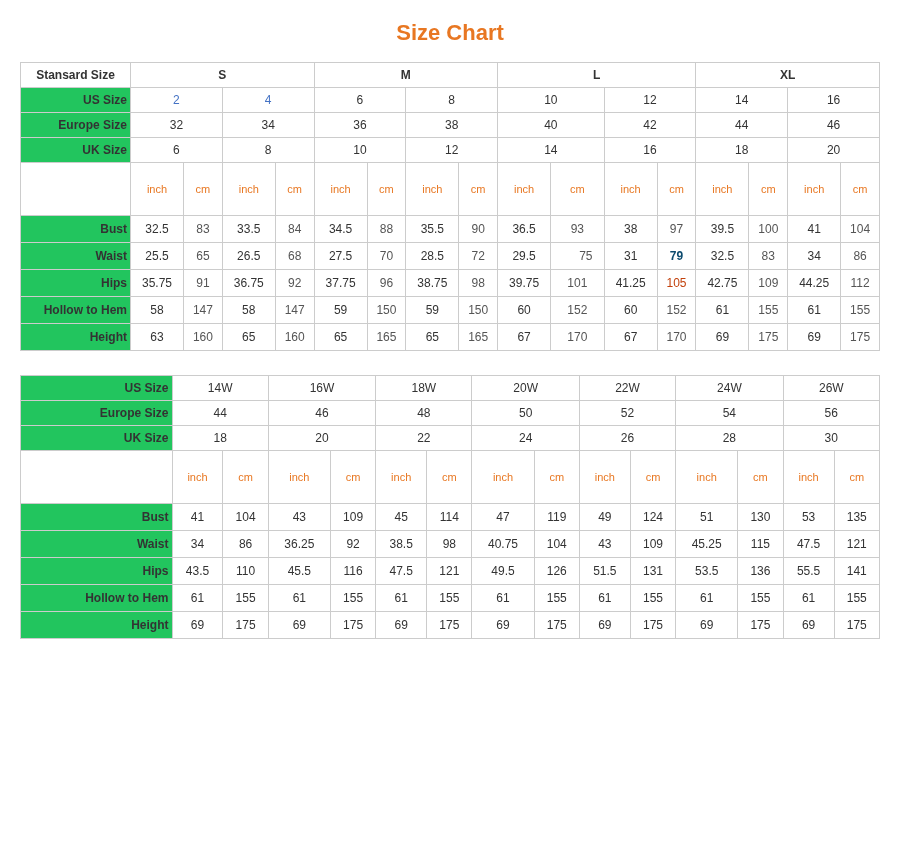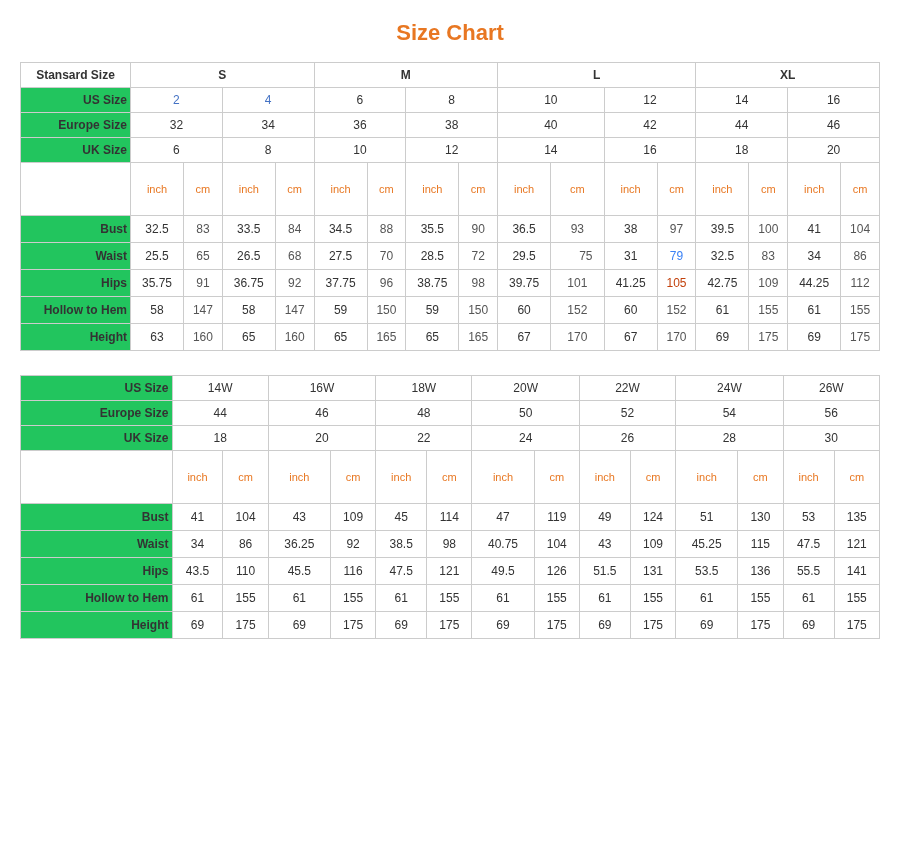--- a/index.html
+++ b/index.html
@@ -148,21 +148,21 @@
           <td style="color: rgb(85, 85, 85);">65</td>
           <td>26.5</td>
           <td style="color: rgb(85, 85, 85);">68</td>
           <td>27.5</td>
           <td style="color: rgb(85, 85, 85);">70</td>
           <td>28.5</td>
           <td style="color: rgb(85, 85, 85);">72</td>
           <td>29.5</td>
           <td style="color: rgb(85, 85, 85); padding-left: 20px;">75</td>
           <td>31</td>
-          <td style="color: #3b82f6;">79</td>
+          <td style="color: #0c4a6e; font-weight: bold;">79</td>
           <td>32.5</td>
           <td style="color: rgb(85, 85, 85);">83</td>
           <td>34</td>
           <td style="color: rgb(85, 85, 85);">86</td>
         </tr>
         <tr class="data-row">
           <td class="row-header">Hips</td>
           <td>35.75</td>
           <td style="color: rgb(85, 85, 85);">91</td>
           <td>36.75</td>

